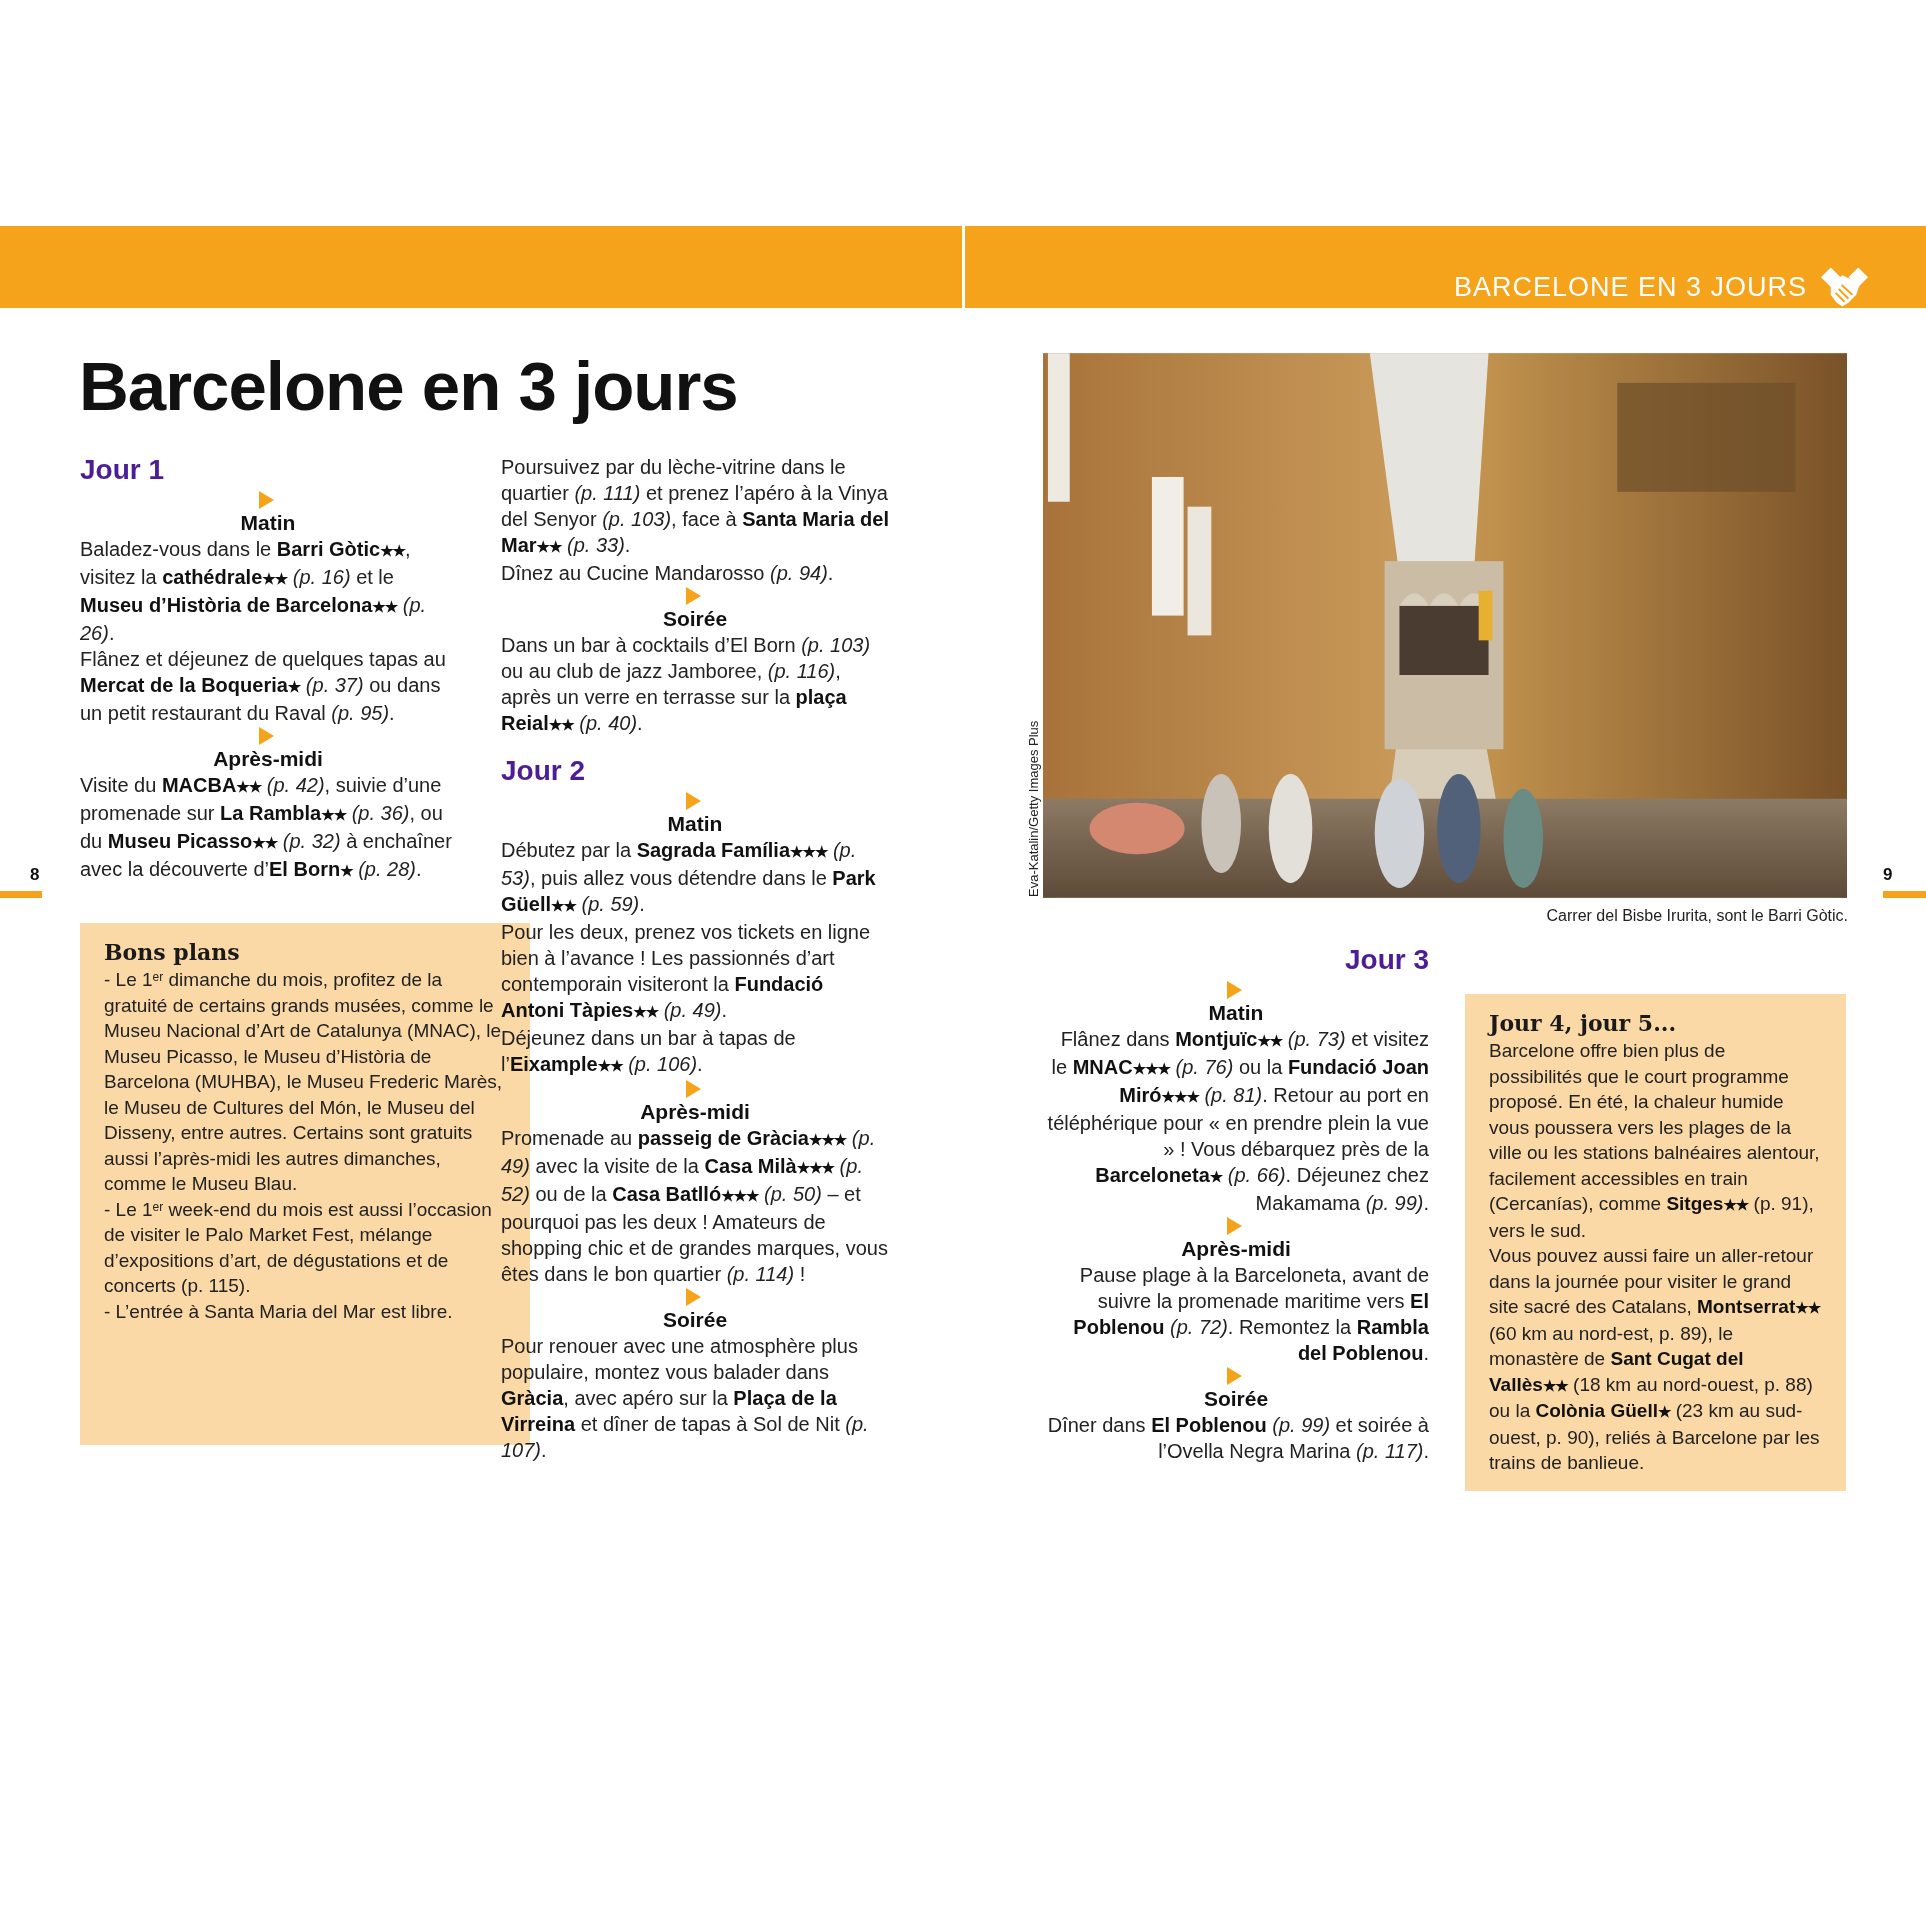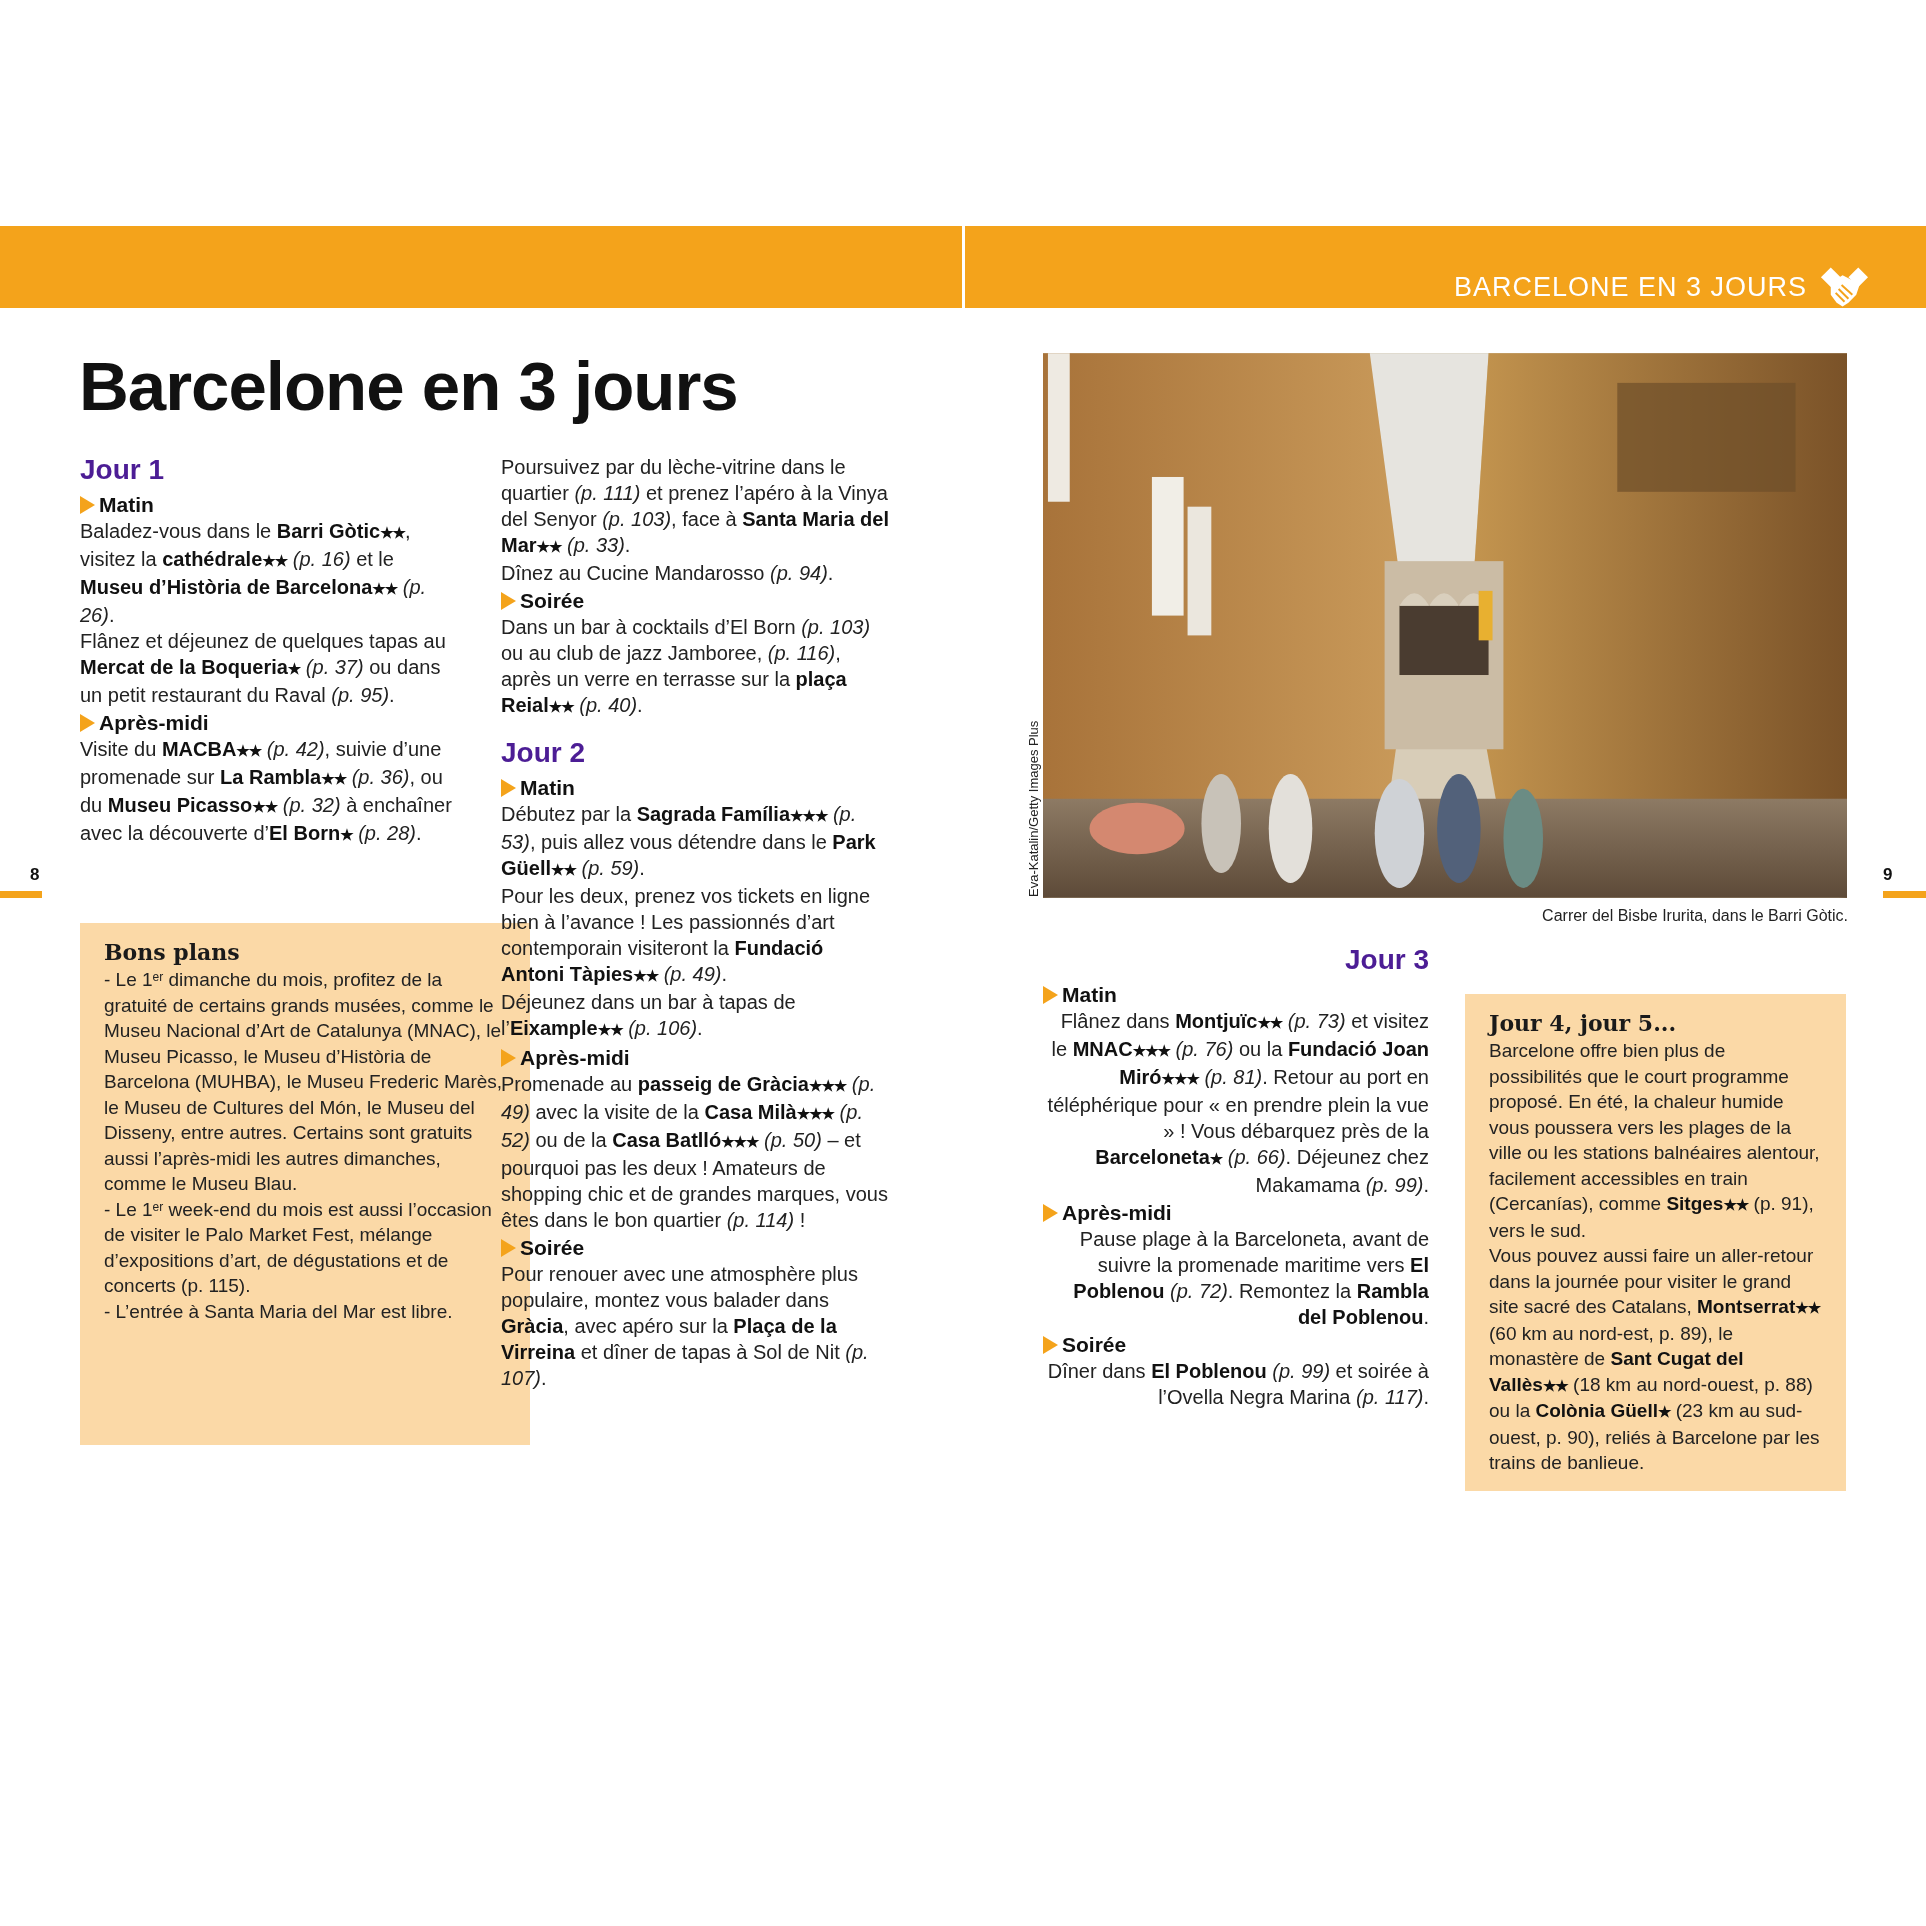--- a/index.html
+++ b/index.html
@@ -14,21 +14,21 @@
   .handshake { width: 51px; height: 44px; display: block; }
 
   .page-title { position: absolute; left: 79px; top: 347px; font-size: 69px; font-weight: bold; color: #111; letter-spacing: -1px; line-height: 79px; }
 
   .col { position: absolute; font-size: 20px; line-height: 26px; color: #222; }
   .col-1 { left: 80px; top: 453px; width: 376px; }
   .col-2 { left: 501px; top: 454px; width: 388px; }
   .col-3 { left: 1043px; top: 943px; width: 386px; text-align: right; }
 
   .day-title { font-size: 28px; font-weight: bold; color: #4c1d95; line-height: 34px; margin-bottom: 4px; }
-  .section-head { display: flex; align-items: center; font-size: 21px; font-weight: bold; color: #111; line-height: 27px; margin-top: 1px; }
+  .section-head { display: flex; align-items: center; font-size: 21px; font-weight: bold; color: #111; line-height: 27px; margin-top: 1px; flex-direction: column; }
   .tri { width: 0; height: 0; border-top: 9px solid transparent; border-bottom: 9px solid transparent; border-left: 15px solid #f4a31b; margin-right: 4px; }
   .para { display: block; }
   .para b { font-weight: bold; color: #111; }
   .para i { font-style: italic; }
   .stars { font-size: 15px; letter-spacing: -1px; font-weight: bold; color: #111; }
   .gap-day { height: 16px; }
 
   .box { position: absolute; background: #fbd9a7; padding: 14px 24px 16px 24px; font-size: 19px; line-height: 25.5px; color: #222; }
   .box-bons { left: 80px; top: 923px; width: 450px; height: 522px; }
   .box-jour4 { left: 1465px; top: 946px; width: 381px; height: 497px; margin-top: 48px; }
@@ -151,21 +151,21 @@
     <ellipse cx="95" cy="480" rx="48" ry="26" fill="#d48870"></ellipse>
     <ellipse cx="180" cy="475" rx="20" ry="50" fill="#c8c2b8"></ellipse>
     <ellipse cx="250" cy="480" rx="22" ry="55" fill="#e3e0da"></ellipse>
     <ellipse cx="360" cy="485" rx="25" ry="55" fill="#cfd2d6"></ellipse>
     <ellipse cx="420" cy="480" rx="22" ry="55" fill="#52617a"></ellipse>
     <ellipse cx="485" cy="490" rx="20" ry="50" fill="#6b8c84"></ellipse>
     <rect x="440" y="240" width="14" height="50" fill="#e8b030"></rect>
   </svg>
 </div>
 <div class="credit">Eva-Katalin/Getty Images Plus</div>
-<div class="caption">Carrer del Bisbe Irurita, dans le Barri Gòtic.</div>
+<div class="caption">Carrer del Bisbe Irurita, sont le Barri Gòtic.</div>
 
 <div class="col col-3">
   <div class="day-title">Jour 3</div>
   <div class="section-head">
     <span class="tri"></span>
     <span>Matin</span>
   </div>
   <div class="para">Flânez dans <b>Montjuïc</b><span class="stars">★★</span><i> (p. 73)</i> et visitez le <b>MNAC</b><span class="stars">★★★</span><i> (p. 76)</i> ou la <b>Fundació Joan Miró</b><span class="stars">★★★</span><i> (p. 81)</i>. Retour au port en téléphérique pour « en prendre plein la vue » ! Vous débarquez près de la <b>Barceloneta</b><span class="stars">★</span><i> (p. 66)</i>. Déjeunez chez Makamama <i>(p. 99)</i>.</div>
   <div class="section-head">
     <span class="tri"></span>

